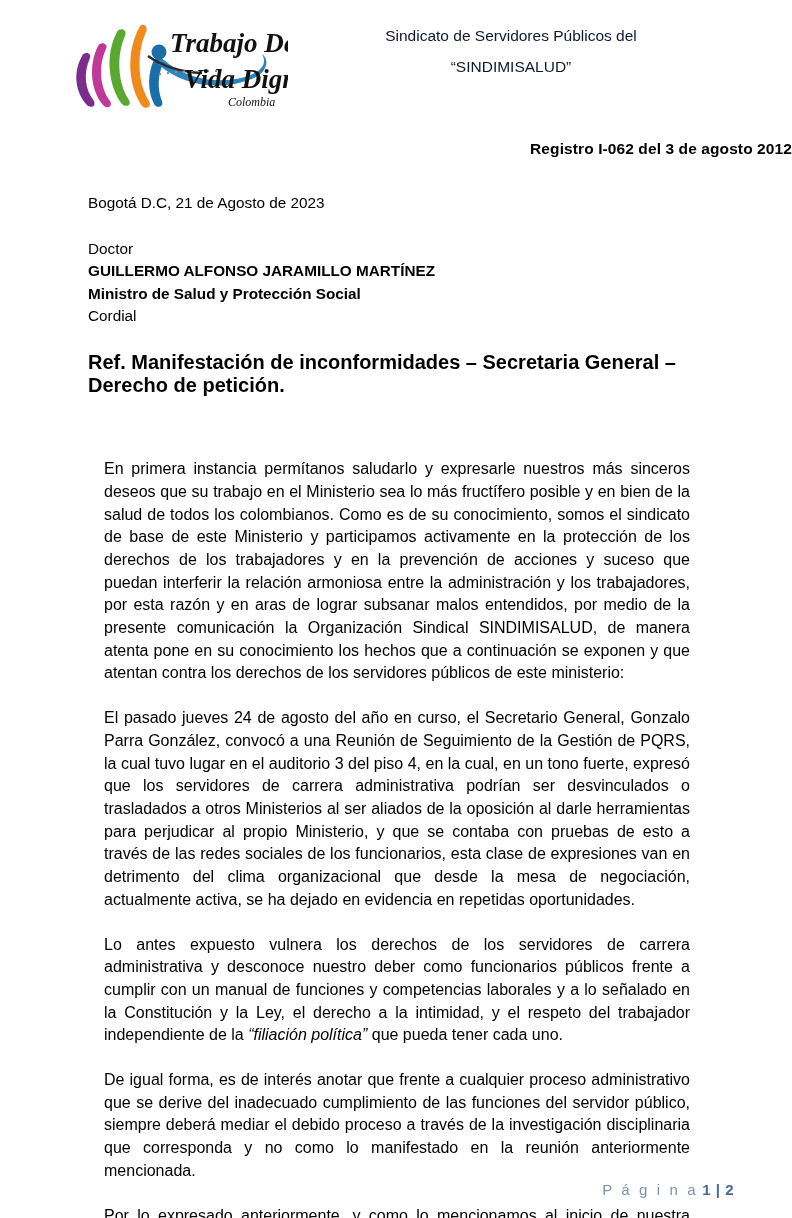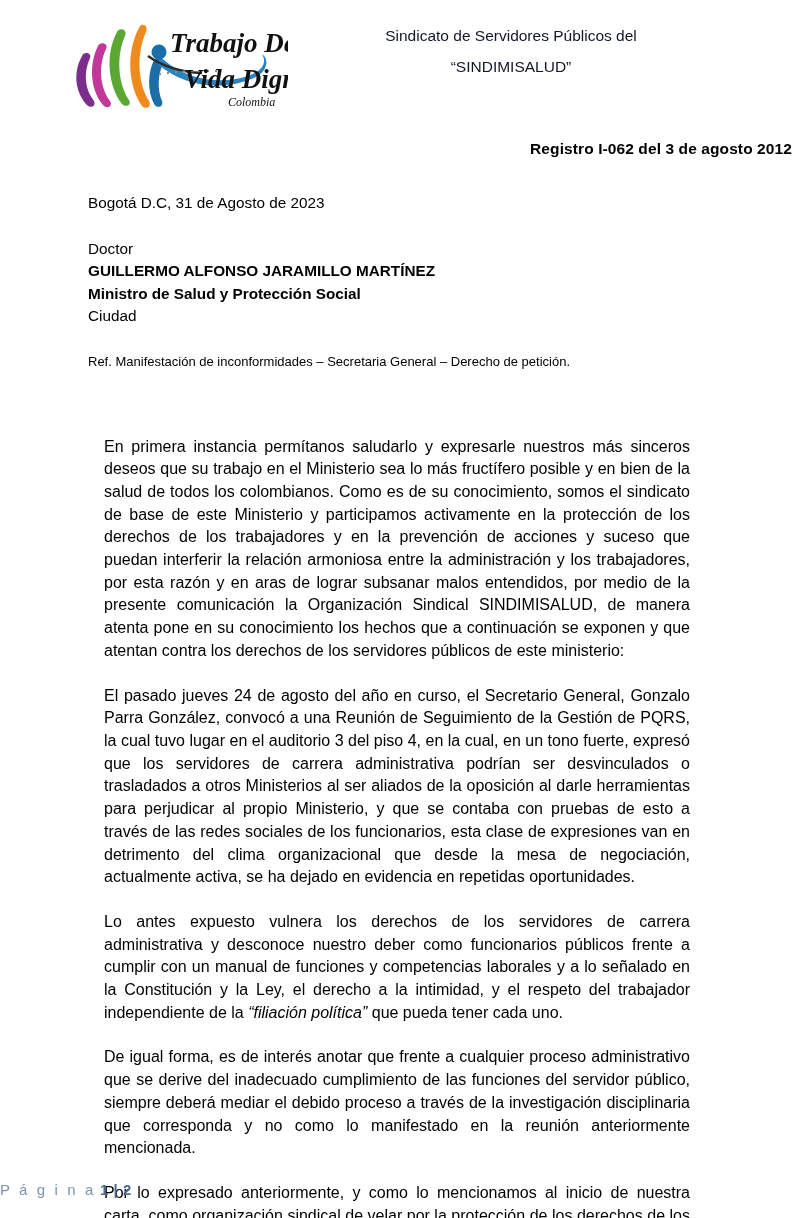--- a/index.html
+++ b/index.html
@@ -76,22 +76,22 @@
   .gap-md { height: 23px; }
 
   .line { display: block; }
 
   .addressee .name,
   .addressee .role {
     font-weight: bold;
   }
 
   .ref {
-    font-weight: normal;
-    font-size: 13px;
+    font-weight: bold;
+    font-size: 20px;
   }
 
   p.para {
     margin: 16px;
     text-align: justify;
     text-justify: inter-word;
     font-size: 16px;
     line-height: 22.7px;
     hyphens: none;
   }
@@ -99,21 +99,21 @@
 
   .ital { font-style: italic; }
 
   
   .footer {
     position: absolute;
     left: 0;
     right: 0;
     bottom: 20px;
     padding-right: 58px;
-    text-align: left;
+    text-align: right;
     font-size: 15px;
     color: #7d92ae;
   }
   .footer .pg-word {
     letter-spacing: 2.6px;
     color: #7d92ae;
   }
   .footer .pg-nums {
     font-weight: bold;
     color: #4a6a93;
@@ -165,29 +165,29 @@
     <div class="org-block">
       <div class="org-line">Sindicato de Servidores Públicos del</div>
       <div class="org-line">“SINDIMISALUD”</div>
     </div>
   </div>
 
   <div class="registro">Registro I-062 del 3 de agosto 2012</div>
 
   <div class="doc-body">
 
-    <div class="block">Bogotá D.C, 31 de Agosto de 2023</div>
+    <div class="block">Bogotá D.C, 21 de Agosto de 2023</div>
 
     <div class="gap-md"></div>
 
     <div class="block addressee">
       <span class="line">Doctor</span>
       <span class="line name">GUILLERMO ALFONSO JARAMILLO MARTÍNEZ</span>
       <span class="line role">Ministro de Salud y Protección Social</span>
-      <span class="line">Ciudad</span>
+      <span class="line">Cordial</span>
     </div>
 
     <div class="gap-md"></div>
 
     <div class="ref">Ref. Manifestación de inconformidades – Secretaria General – Derecho de petición.</div>
 
     <div class="gap-md"></div>
 
 
     <div class="gap-md"></div>

